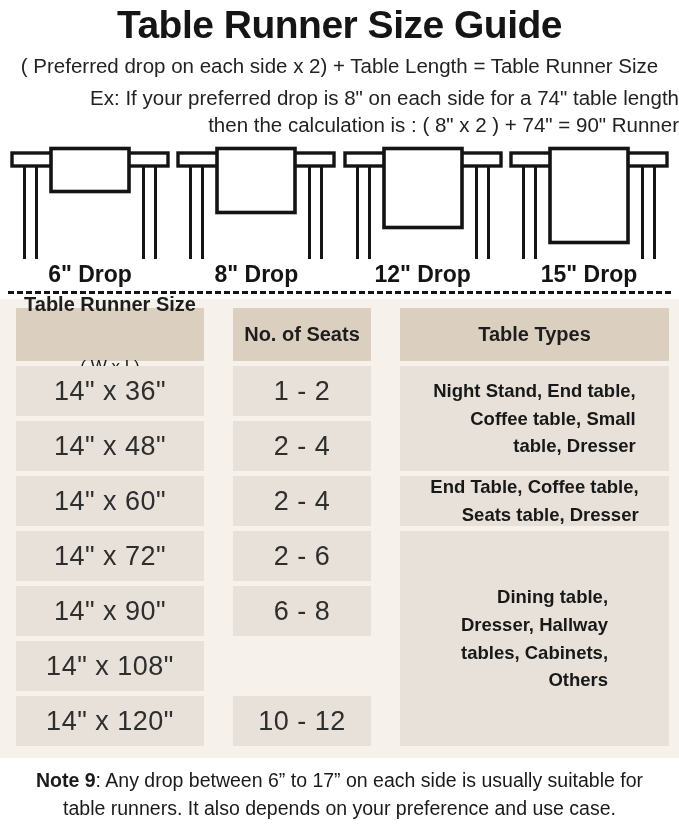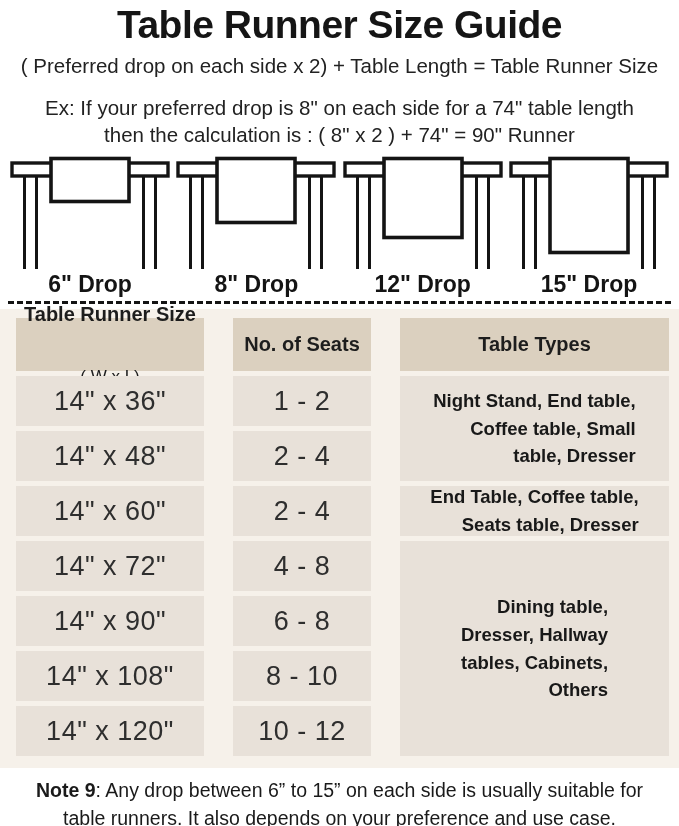--- a/index.html
+++ b/index.html
@@ -27,23 +27,23 @@
     padding-top:3px;
     color:#151515;
   }
   .formula{
     text-align:center;
     font-size:20.5px;
     margin-top:7px;
     color:#222;
   }
   .example{
-    text-align:center;
+    text-align:right;
     font-size:20.5px;
-    margin-top:16px;
+    margin-top:6px;
     line-height:1.32;
     color:#222;
     white-space:pre-line;
   }
 
   
   .illustrations{
     display:flex;
     justify-content:space-between;
     margin:8px 10px 0 10px;
@@ -205,37 +205,36 @@
       <div class="cell datacell c1 r2">14" x 48"</div>
       <div class="cell datacell c1 r3">14" x 60"</div>
       <div class="cell datacell c1 r4">14" x 72"</div>
       <div class="cell datacell c1 r5">14" x 90"</div>
       <div class="cell datacell c1 r6">14" x 108"</div>
       <div class="cell datacell c1 r7">14" x 120"</div>
 
       <div class="cell datacell c2 r1">1 - 2</div>
       <div class="cell datacell c2 r2">2 - 4</div>
       <div class="cell datacell c2 r3">2 - 4</div>
-      <div class="cell datacell c2 r4">4 - 8</div>
+      <div class="cell datacell c2 r4">2 - 6</div>
       <div class="cell datacell c2 r5">6 - 8</div>
-      <div class="cell datacell c2 r6">8 - 10</div>
       <div class="cell datacell c2 r7">10 - 12</div>
 
       <div class="cell typecell c3 tg1">Night Stand, End table,
 Coffee table, Small
 table, Dresser</div>
       <div class="cell typecell c3 tg2">End Table, Coffee table,
 Seats table, Dresser</div>
       <div class="cell typecell c3 tg3">Dining table,
 Dresser, Hallway
 tables, Cabinets,
 Others</div>
 
     </div>
   </section>
 
   <footer class="notes">
-    <p><strong>Note 9</strong><span>: Any drop between 6” to 15” on each side is usually suitable for
+    <p><strong>Note 9</strong><span>: Any drop between 6” to 17” on each side is usually suitable for
 table runners. It also depends on your preference and use case.</span></p>
     <p><strong>Note 2</strong><span>: Measure your table, and select right size before ordering.</span></p>
   </footer>
 
 </div>
 
 </body></html>

